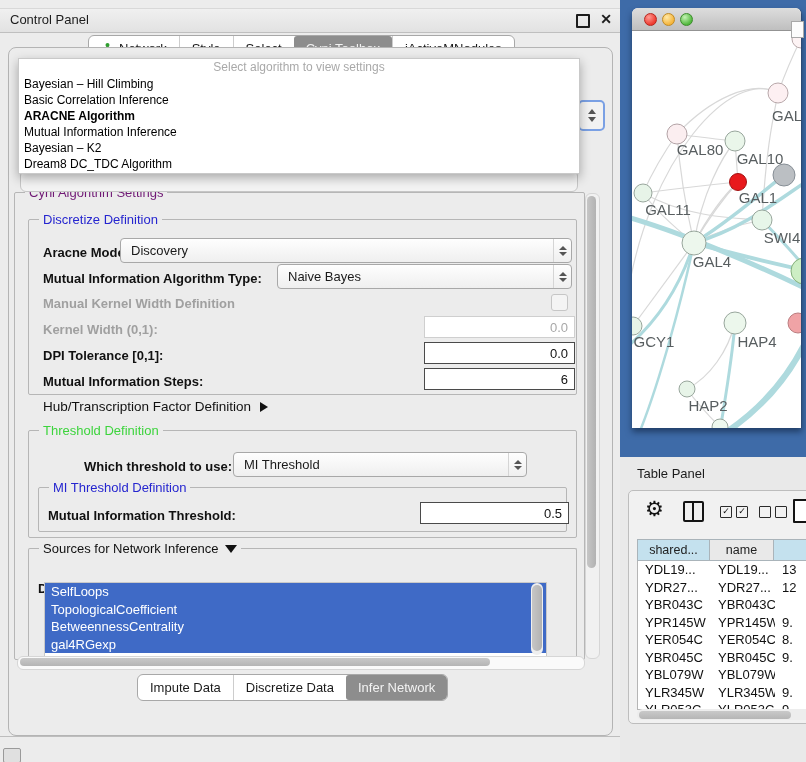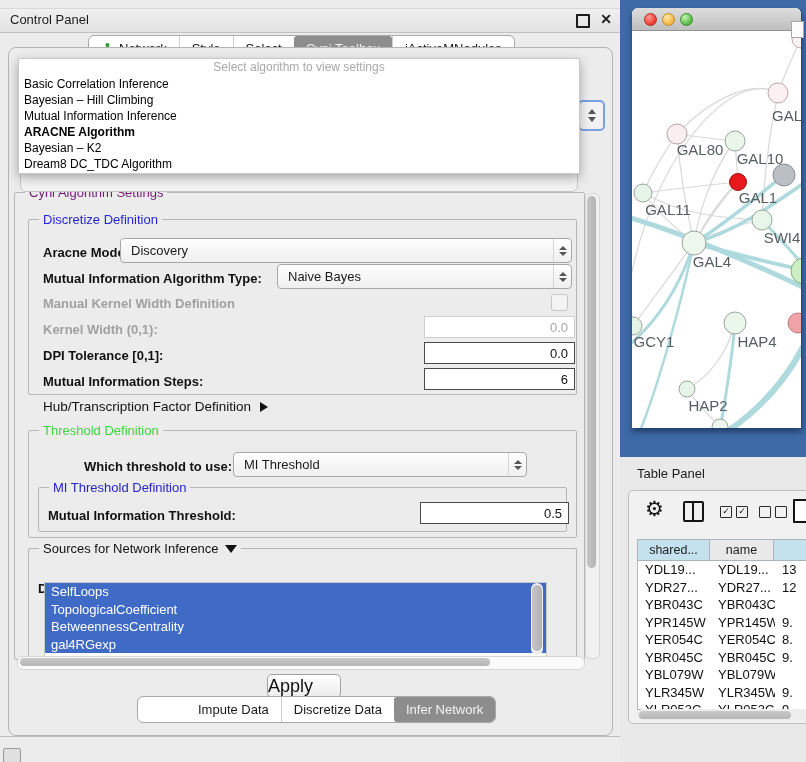--- a/index.html
+++ b/index.html
@@ -129,24 +129,24 @@
   <div class="abs" style="left:20px;top:170px;width:556px;height:20px;border:1px solid #c6c6c6;border-radius:6px;background:#f3f3f3;z-index:1;"></div>
 
   <div class="abs" style="left:578px;top:100px;width:23px;height:27px;border:2px solid #7aa0e4;border-radius:5px;background:#f2f2f2;z-index:5;display:flex;flex-direction:column;align-items:center;justify-content:center;gap:3px;">
     <i style="width:0;height:0;border-left:4px solid transparent;border-right:4px solid transparent;border-bottom:5px solid #555;"></i>
     <i style="width:0;height:0;border-left:4px solid transparent;border-right:4px solid transparent;border-top:5px solid #555;"></i>
   </div>
 
   <div class="abs popup">
     <div class="popup-head">Select algorithm to view settings</div>
     <div id="popup-items">
+        <div class="popup-item">Bayesian – Hill Climbing</div>
         <div class="popup-item">Basic Correlation Inference</div>
-        <div class="popup-item">Bayesian – Hill Climbing</div>
+        <div class="popup-item bold">ARACNE Algorithm</div>
         <div class="popup-item">Mutual Information Inference</div>
-        <div class="popup-item bold">ARACNE Algorithm</div>
         <div class="popup-item">Bayesian – K2</div>
         <div class="popup-item">Dream8 DC_TDC Algorithm</div>
       </div>
   </div>
 
   <div class="grp" style="left:14px;top:192px;width:569px;height:466px;">
     <span class="legend" style="color:#701a75;">Cyni Algorithm Settings</span>
   </div>
 
   <div class="grp" style="left:28px;top:219px;width:547px;height:174px;">
@@ -236,21 +236,21 @@
   </div>
 
   <div class="sb-track" style="left:17px;top:656px;width:566px;height:12px;background:#fafafa;">
     <div class="sb-thumb h" style="left:2px;top:1px;width:470px;height:8px;"></div>
   </div>
 
   <div class="btn" style="left:267px;top:674px;width:72px;height:22px;">
     <span>Apply</span>
   </div>
 
-  <div class="abs tabbar" style="left:137px;top:696px;padding-left:48px;" id="bottom-tabs">
+  <div class="abs tabbar" style="left:137px;top:674px;" id="bottom-tabs">
       <div class="tab">
         <span>Impute Data</span>
       </div>
       <div class="tab">
         <span>Discretize Data</span>
       </div>
       <div class="tab sel">
         <span>Infer Network</span>
       </div>
     </div>

